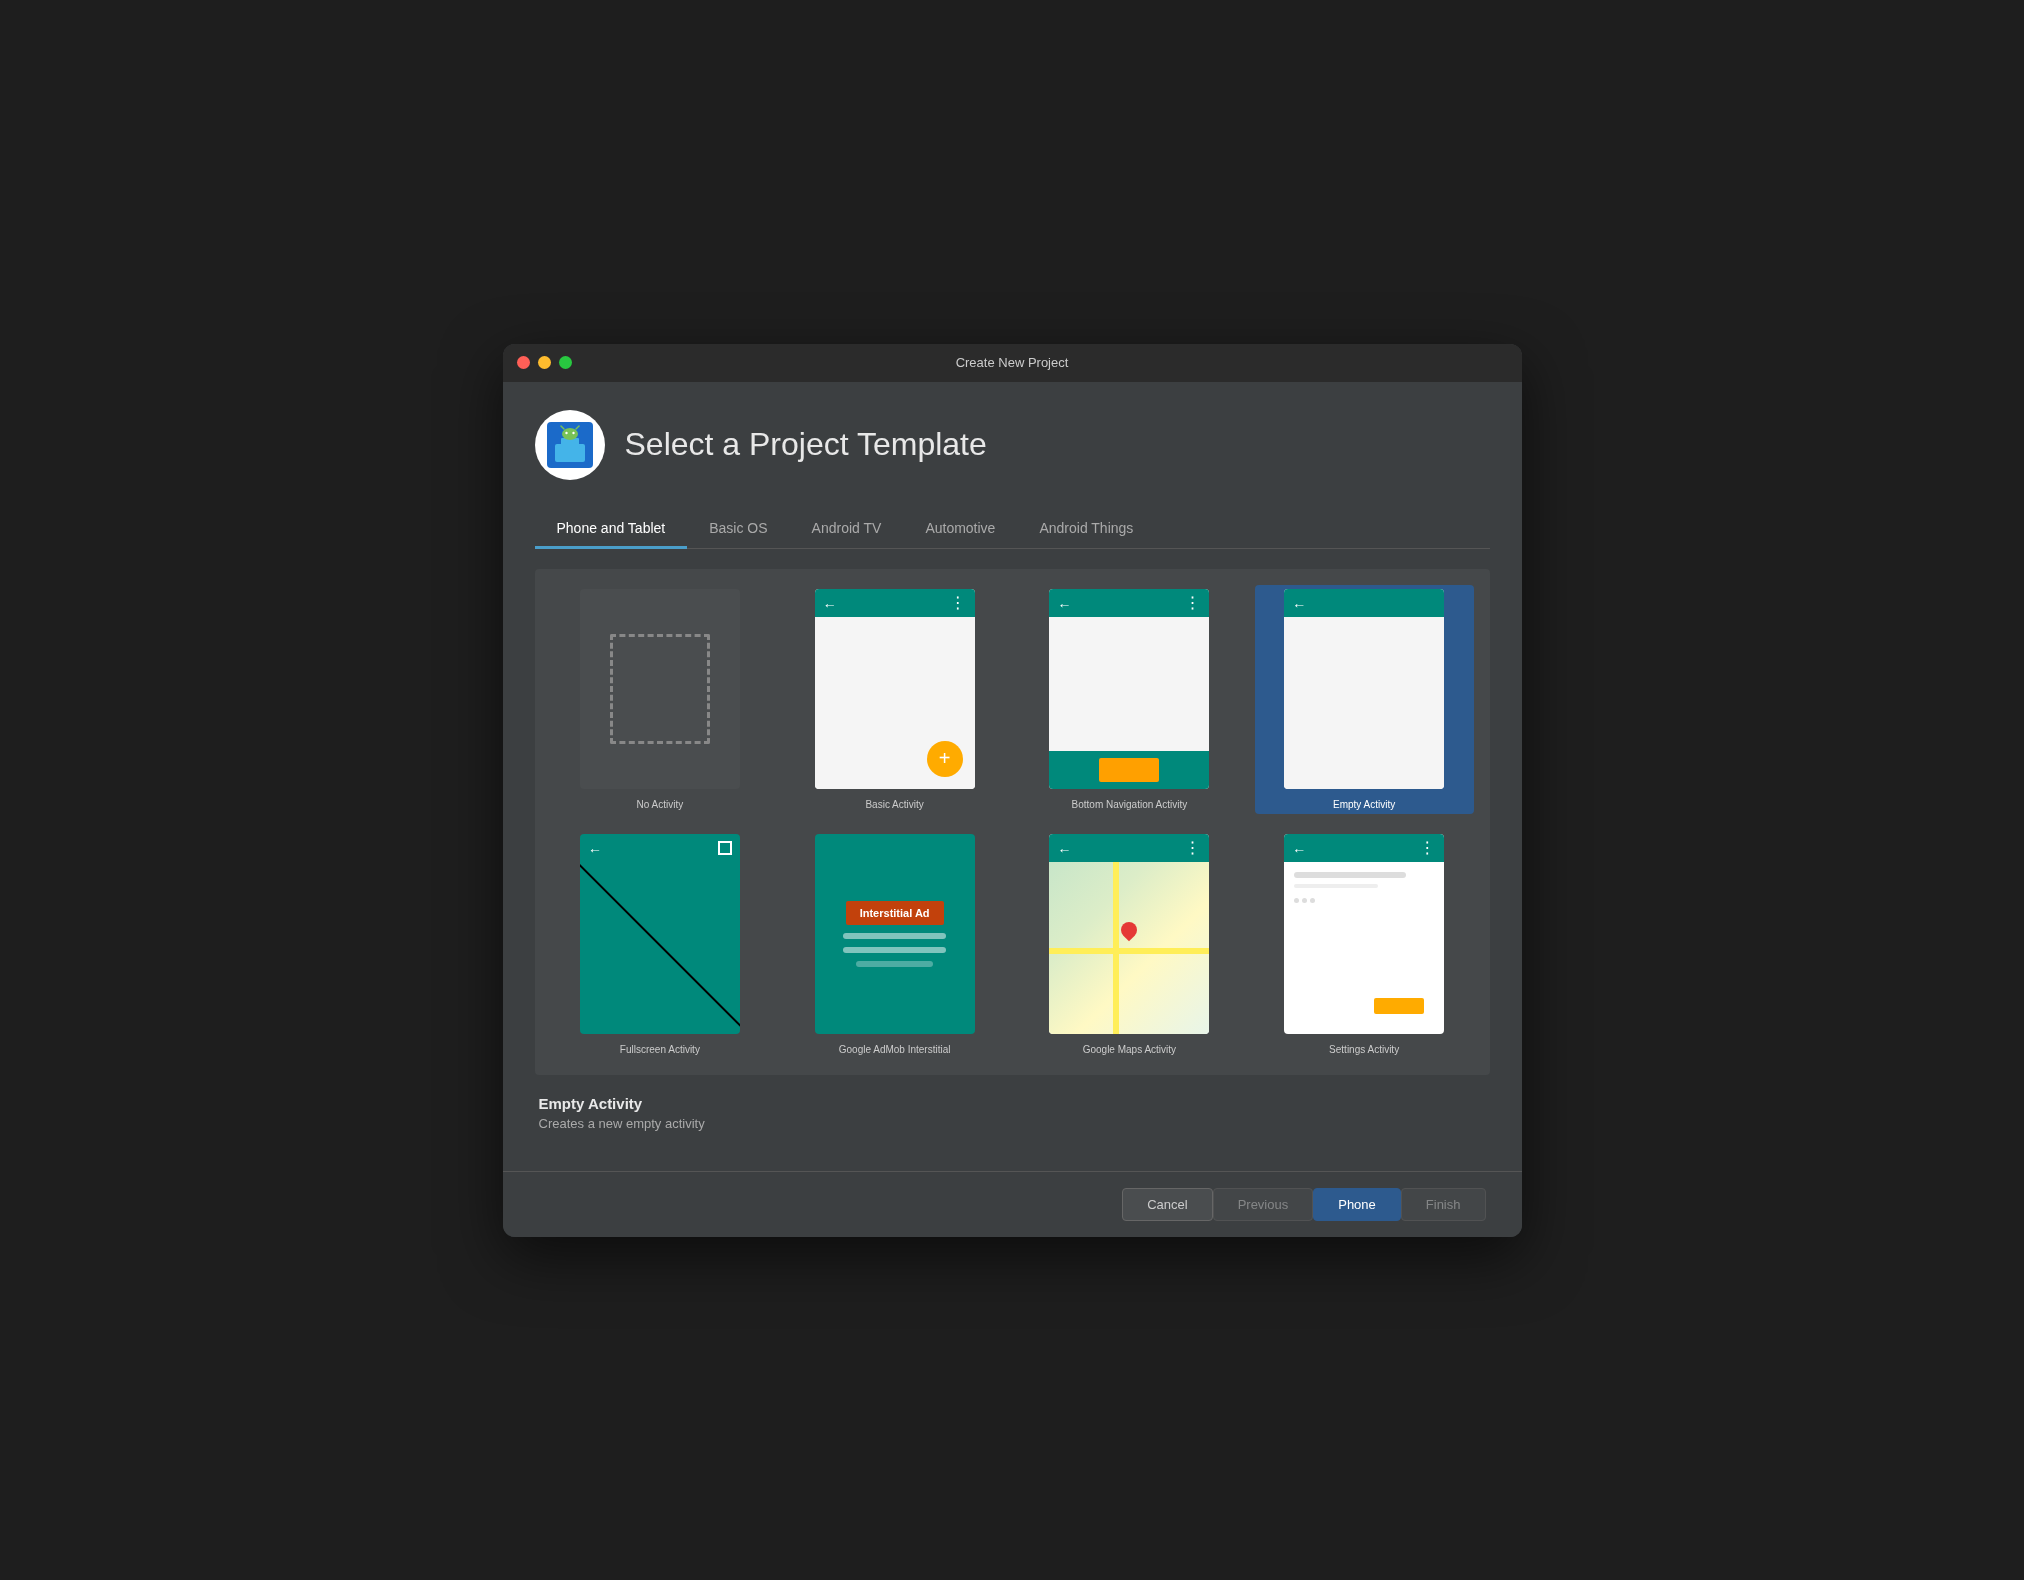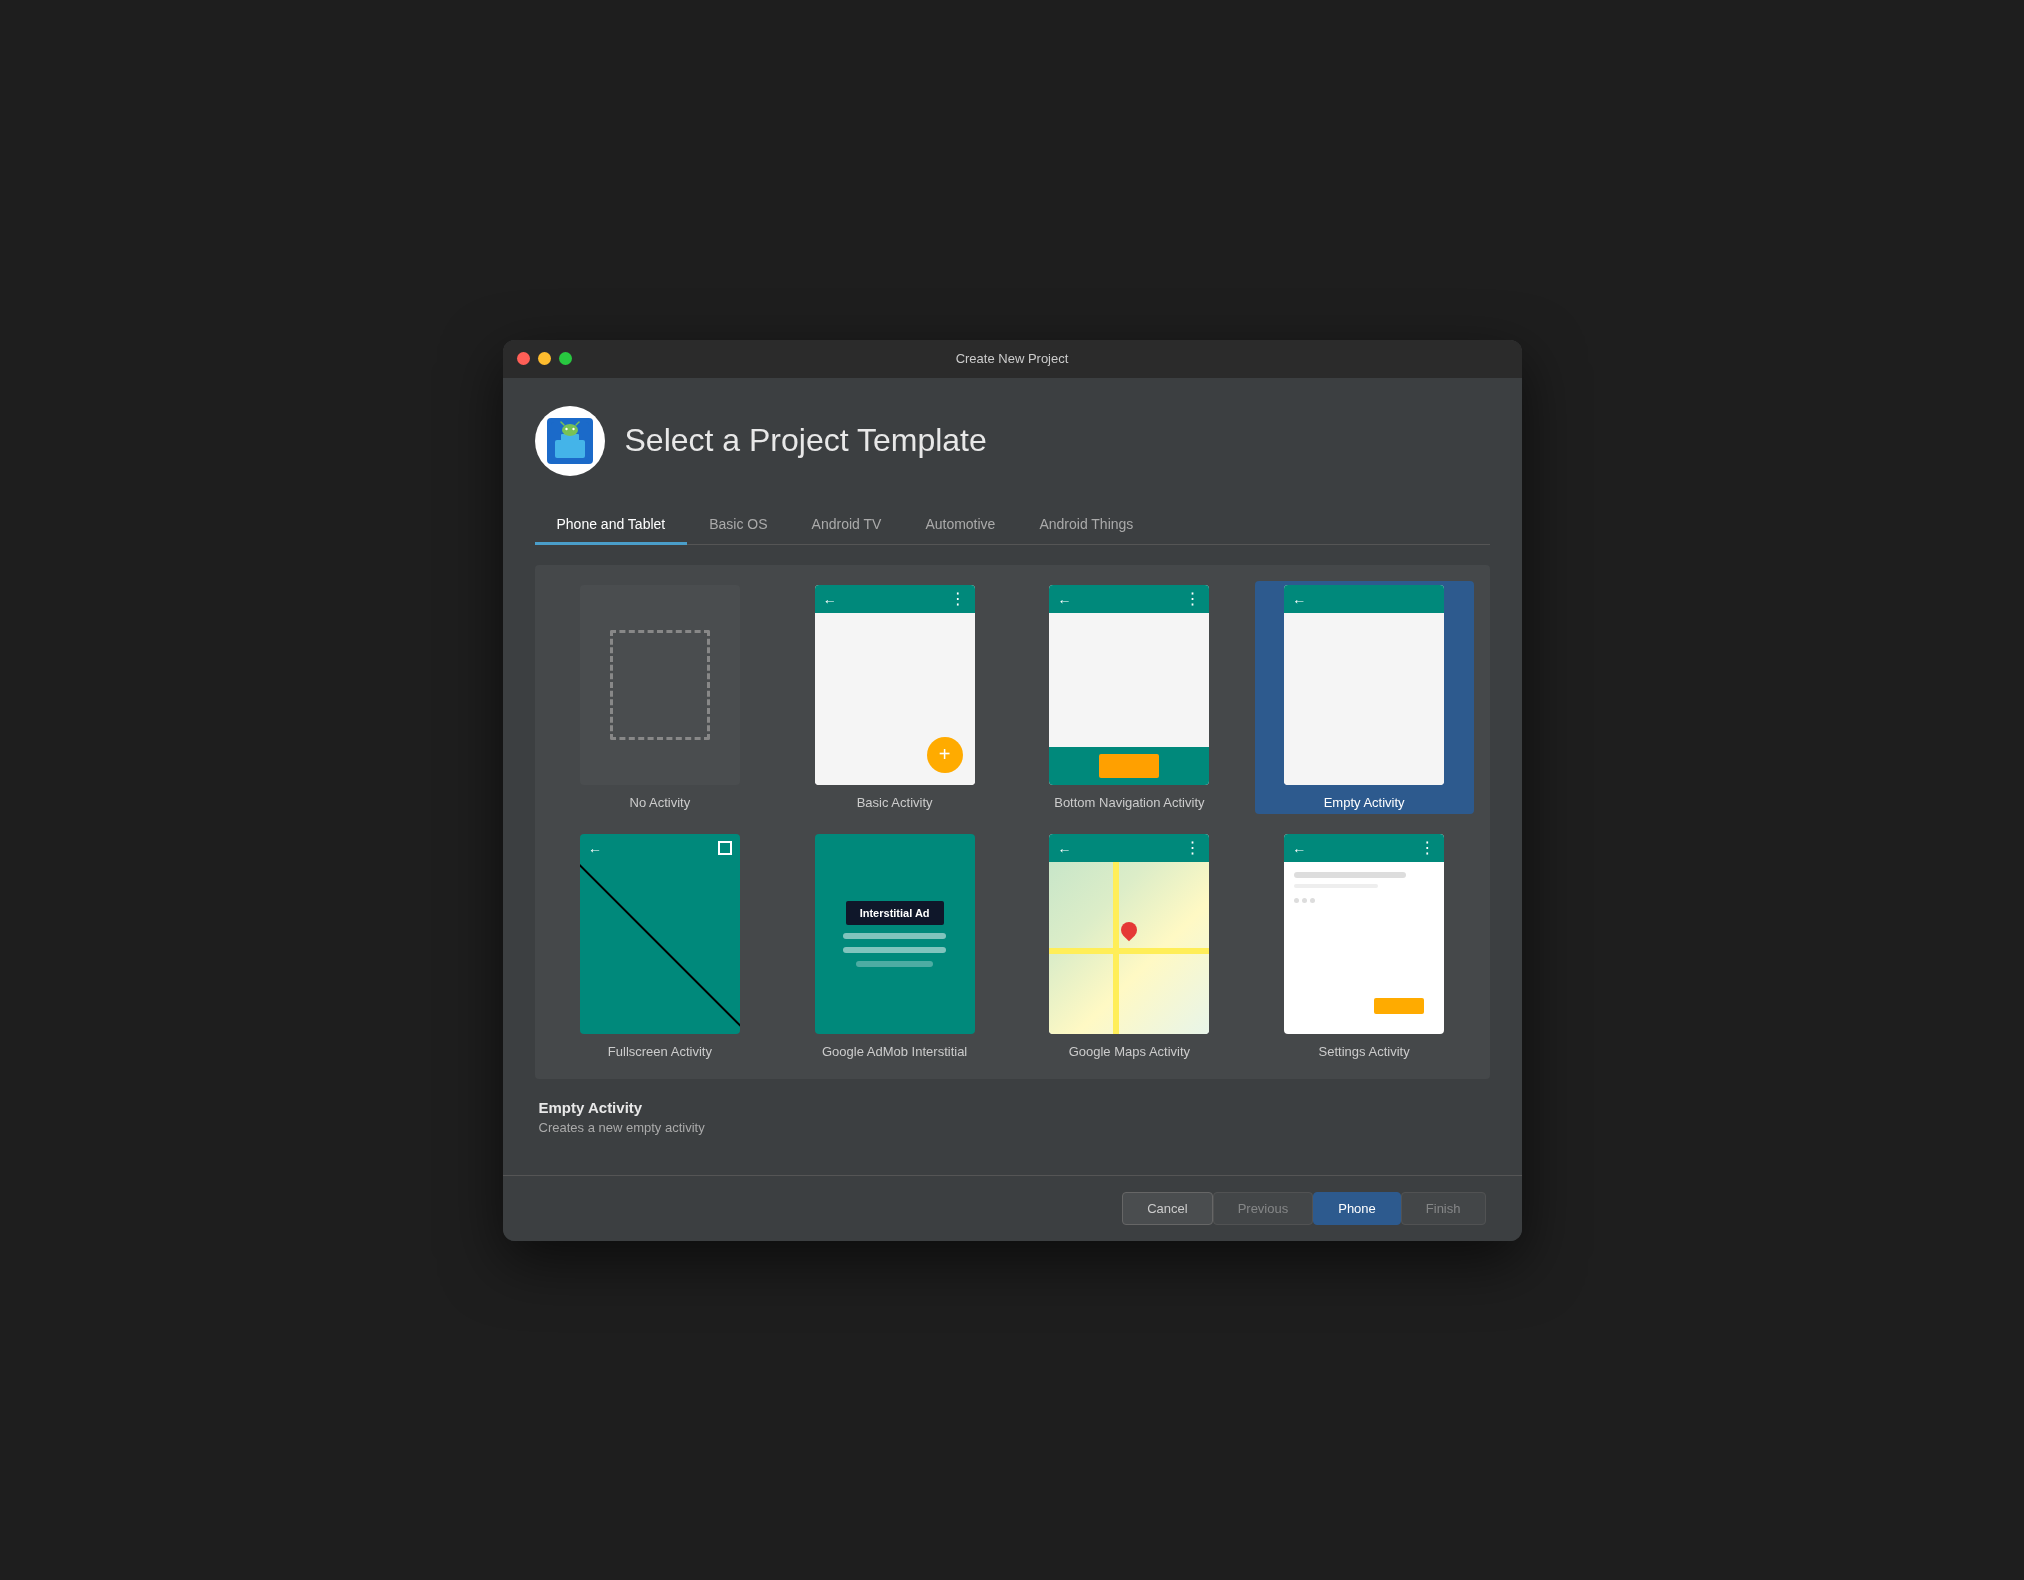--- a/index.html
+++ b/index.html
@@ -115,21 +115,21 @@
     .template-preview {
       width: 160px;
       height: 200px;
       border-radius: 4px;
       overflow: hidden;
       margin-bottom: 10px;
       position: relative;
     }
     .template-label {
       color: #ccc;
-      font-size: 13px;
+      font-size: 10px;
       text-align: center;
     }
     .template-card.selected .template-label {
       color: #fff;
     }
     
     .no-activity-preview {
       background: #4a4d4f;
       width: 100%;
       height: 100%;
@@ -269,21 +269,21 @@
       width: 100%;
       height: 100%;
       display: flex;
       flex-direction: column;
       align-items: center;
       justify-content: center;
       gap: 8px;
       padding: 16px;
     }
     .interstitial-ad-badge {
-      background: #0f172a;
+      background: #c2410c;
       color: #fff;
       font-size: 11px;
       font-weight: bold;
       padding: 6px 14px;
       border-radius: 2px;
     }
     .interstitial-line {
       background: rgba(255,255,255,0.5);
       height: 6px;
       width: 80%;

